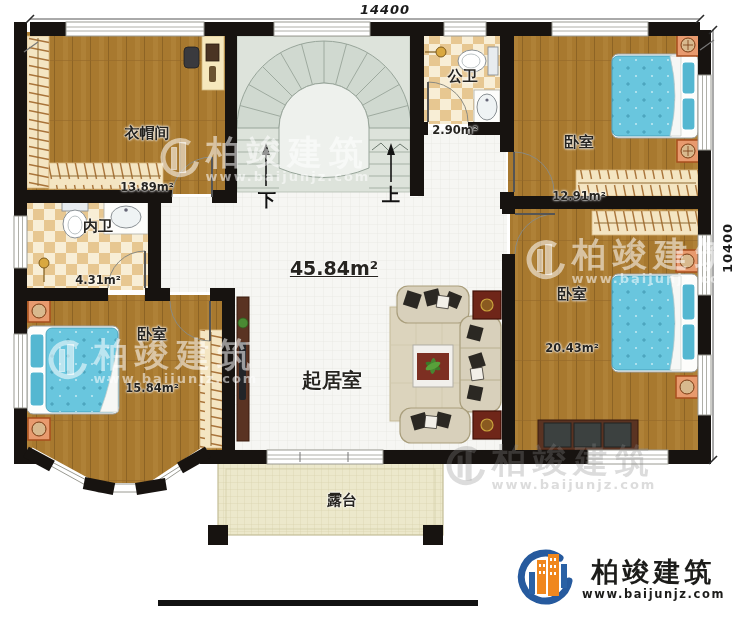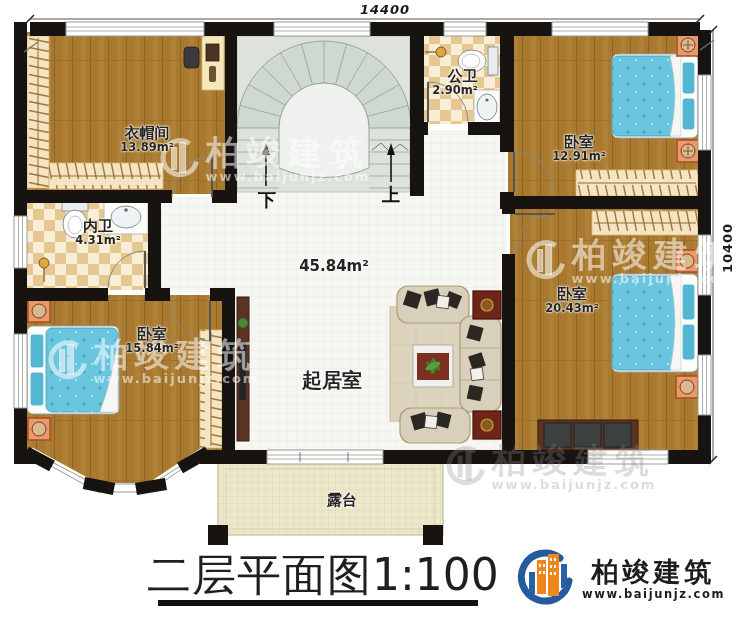--- a/index.html
+++ b/index.html
@@ -2,21 +2,21 @@
 <html><head>
 <meta charset="utf-8">
 <style>
   html,body{margin:0;padding:0;background:#ffffff;}
   body{font-family:"DejaVu Sans",sans-serif;}
   #canvas{position:relative;width:750px;height:621px;background:#fff;overflow:hidden;}
   #plan-svg{position:absolute;left:0;top:0;}
   .lbl{position:absolute;transform:translate(-50%,0);text-align:center;color:#262420;
        font-weight:700;white-space:nowrap;text-shadow:0 0 3px #fff,0 0 2px #fff,0 0 1px #fff;}
   .lbl .nm{display:block;font-size:15px;line-height:1.08;}
-  .lbl .ar{display:block;font-size:11.5px;line-height:1.15;}
+  .lbl .ar{display:block;font-size:11.5px;line-height:1.15;margin-top:40px;}
   .area-only{font-size:13px;}
   .stair-lbl{position:absolute;transform:translate(-50%,0);font-size:18px;font-weight:700;color:#111;}
   .dim{position:absolute;font-size:13px;font-weight:700;color:#1c1c1c;letter-spacing:1px;}
   .dim-top{transform:translate(-50%,0);font-style:italic;}
   .dim-right{transform:translate(-50%,-50%) rotate(-90deg);}
   .watermark{position:absolute;transform:translate(-50%,-50%);display:flex;align-items:center;gap:6px;
              pointer-events:none;}
   .watermark .wmtxt{display:flex;flex-direction:column;align-items:center;}
   .watermark .wmbrand{font-size:34px;font-weight:700;letter-spacing:7px;line-height:1;}
   .watermark .wmurl{font-size:13px;font-weight:700;letter-spacing:2px;line-height:1.3;}
@@ -497,40 +497,37 @@
   <span class="ar">4.31m²</span>
 </div>
 <div class="lbl" style="left:572px;top:286px;">
   <span class="nm">卧室</span>
   <span class="ar">20.43m²</span>
 </div>
 <div class="lbl" style="left:152px;top:326px;">
   <span class="nm">卧室</span>
   <span class="ar">15.84m²</span>
 </div>
-<div class="lbl area-only" style="left:334px;top:257px;font-size:15px;">45.84m²</div>
+<div class="lbl area-only" style="left:334px;top:257px;font-size:19px;text-decoration:underline;">45.84m²</div>
 <div class="lbl" style="left:332px;top:370px;">
   <span class="nm" style="font-size:20px;">起居室</span>
 </div>
 <div class="lbl" style="left:342px;top:492px;">
   <span class="nm">露台</span>
 </div>
 
 <div class="stair-lbl" style="left:267px;top:188px;">下</div>
 <div class="stair-lbl" style="left:391px;top:183px;">上</div>
 
 <div class="dim dim-top" style="left:385px;top:2px;">14400</div>
 <div class="dim dim-right" style="left:727px;top:248px;">10400</div>
 
 <div id="stats-block">
 </div>
 
-<div id="title-block">
-  <span class="t1">二层平面图</span><span class="t2">1:100</span>
-</div>
 <div id="title-underline"></div>
 
 <div id="logo-block">
   <svg width="62" height="62" viewBox="0 0 62 62">
     <path d="M48,10 A24,24 0 1 0 57,33" fill="none" stroke="#265a9e" stroke-width="7" stroke-linecap="round"></path>
     <rect x="17" y="24" width="6" height="22" fill="#2a61a5"></rect>
     <rect x="25" y="12" width="9" height="34" fill="#f0871d"></rect>
     <rect x="36" y="6" width="11" height="42" fill="#f0871d"></rect>
     <rect x="49" y="16" width="6" height="24" fill="#2a61a5"></rect>
     <g fill="#ffffff">

